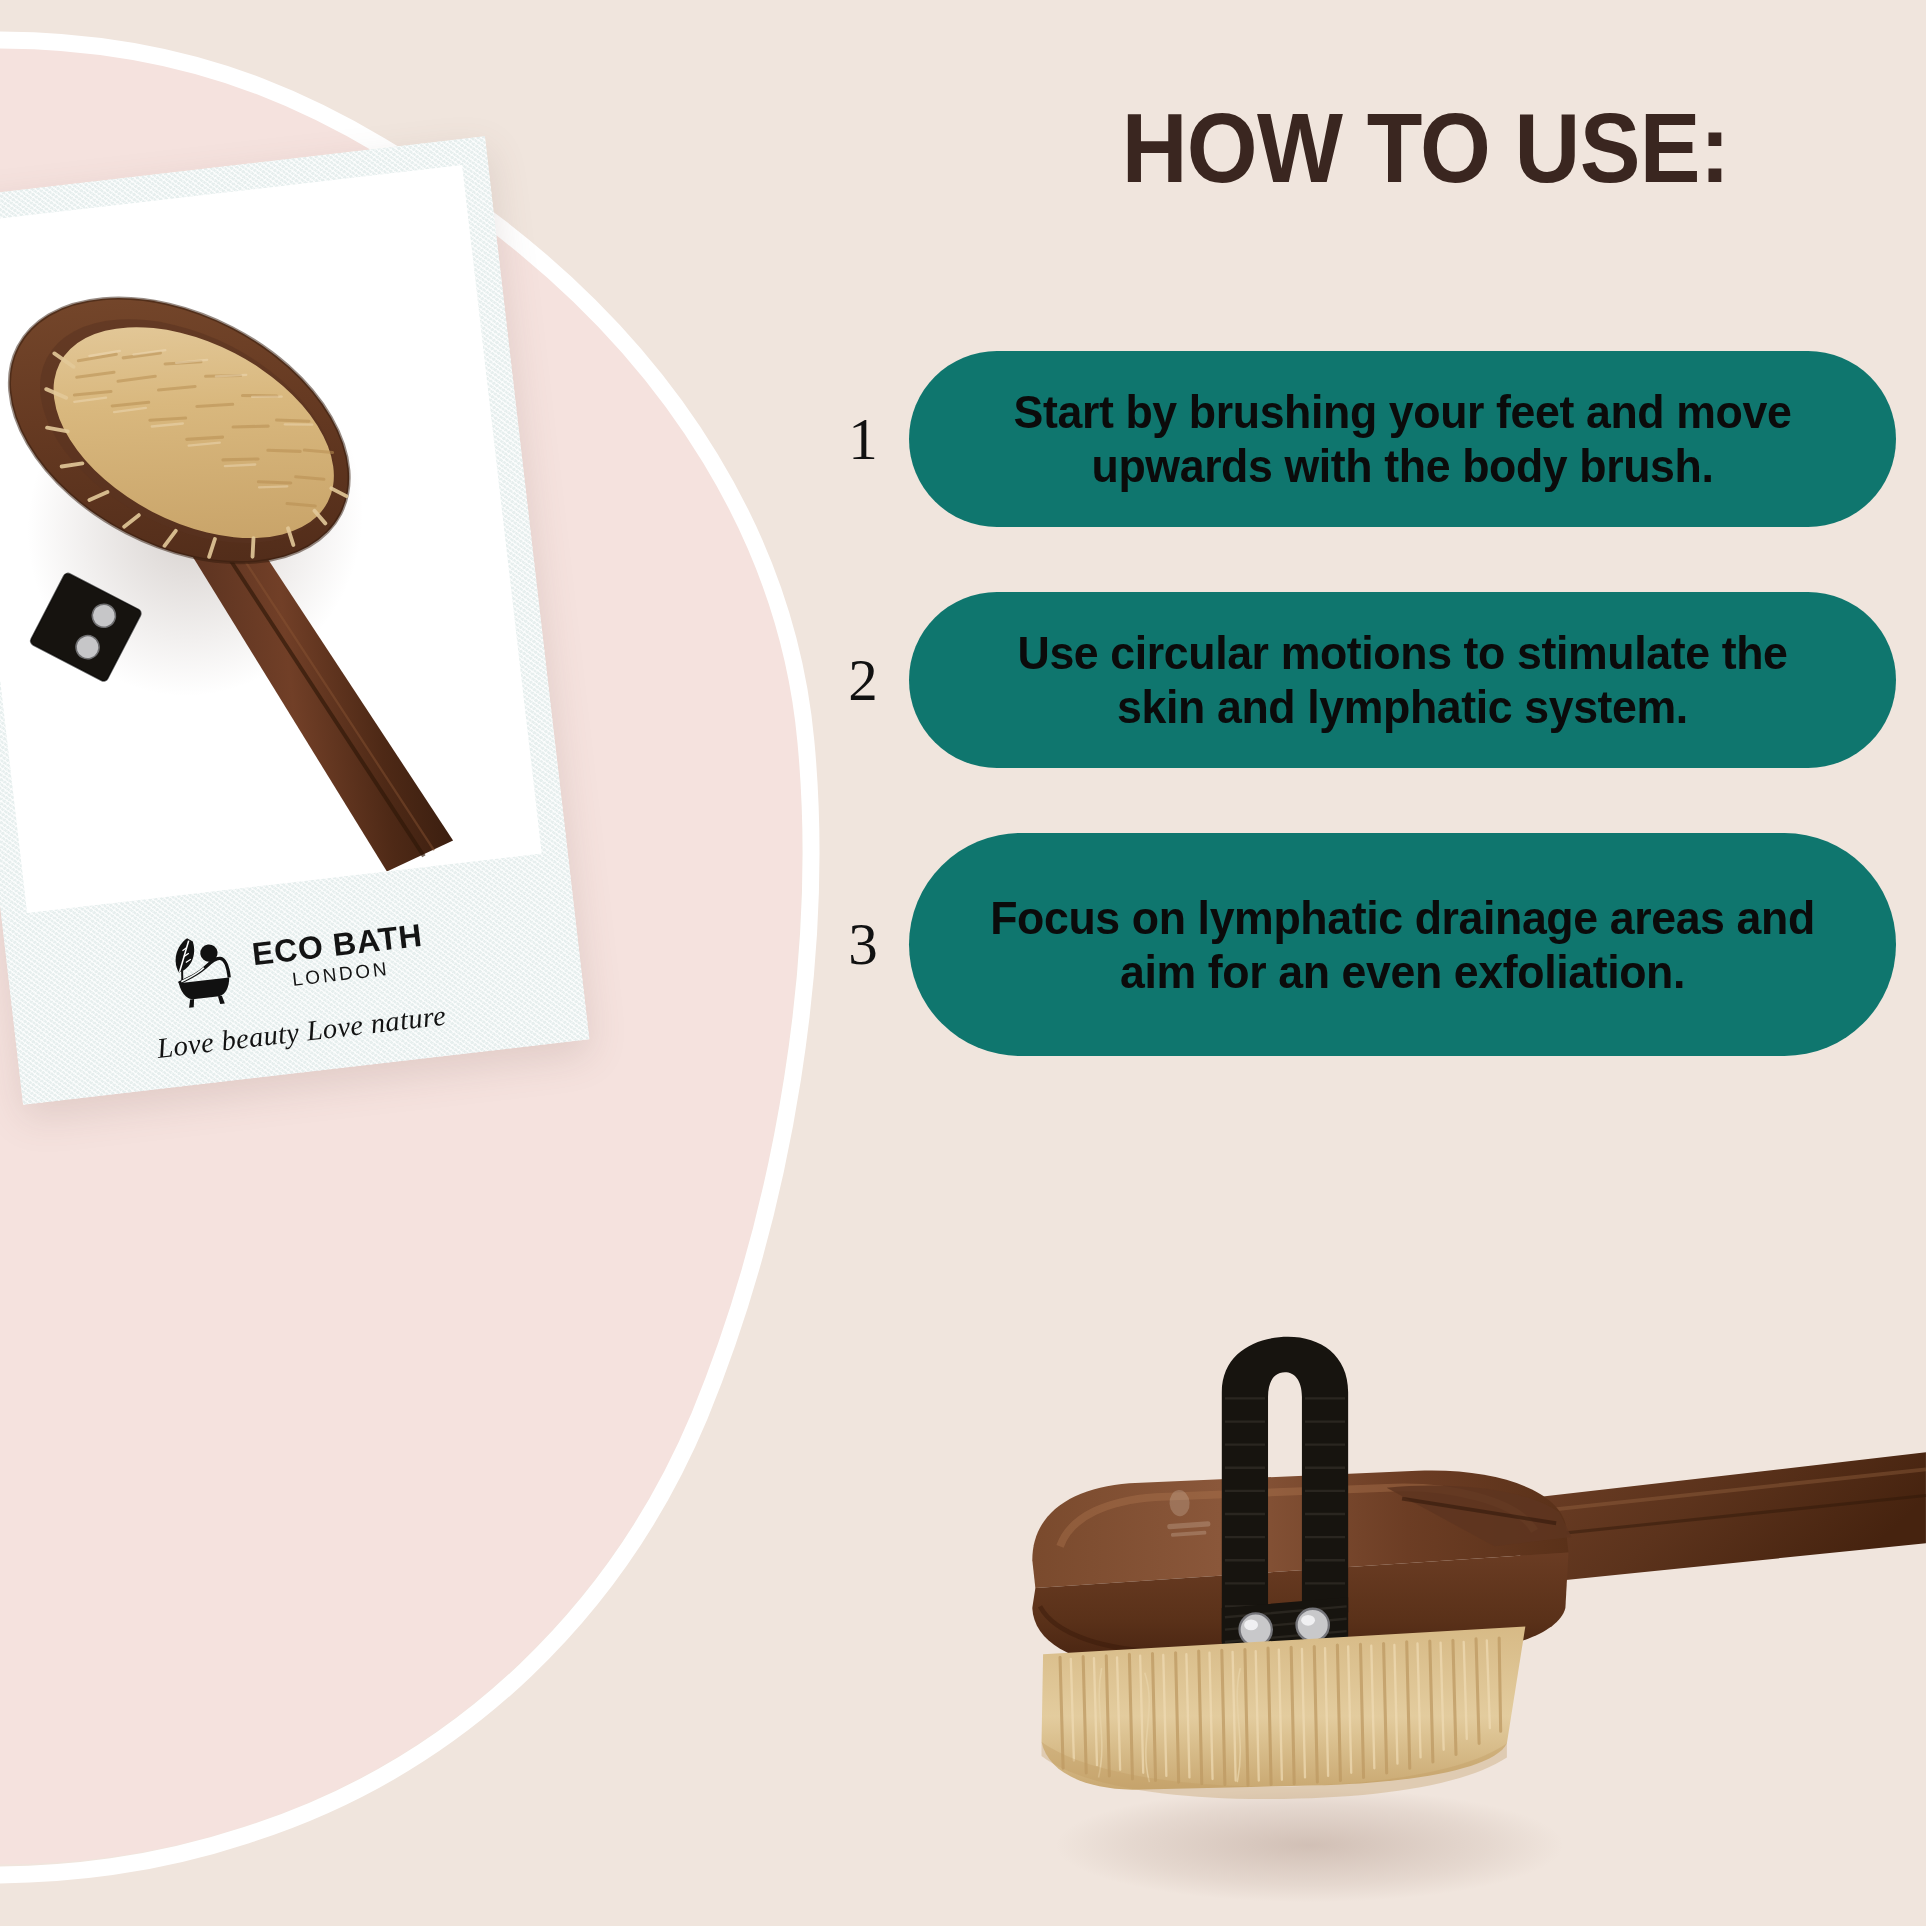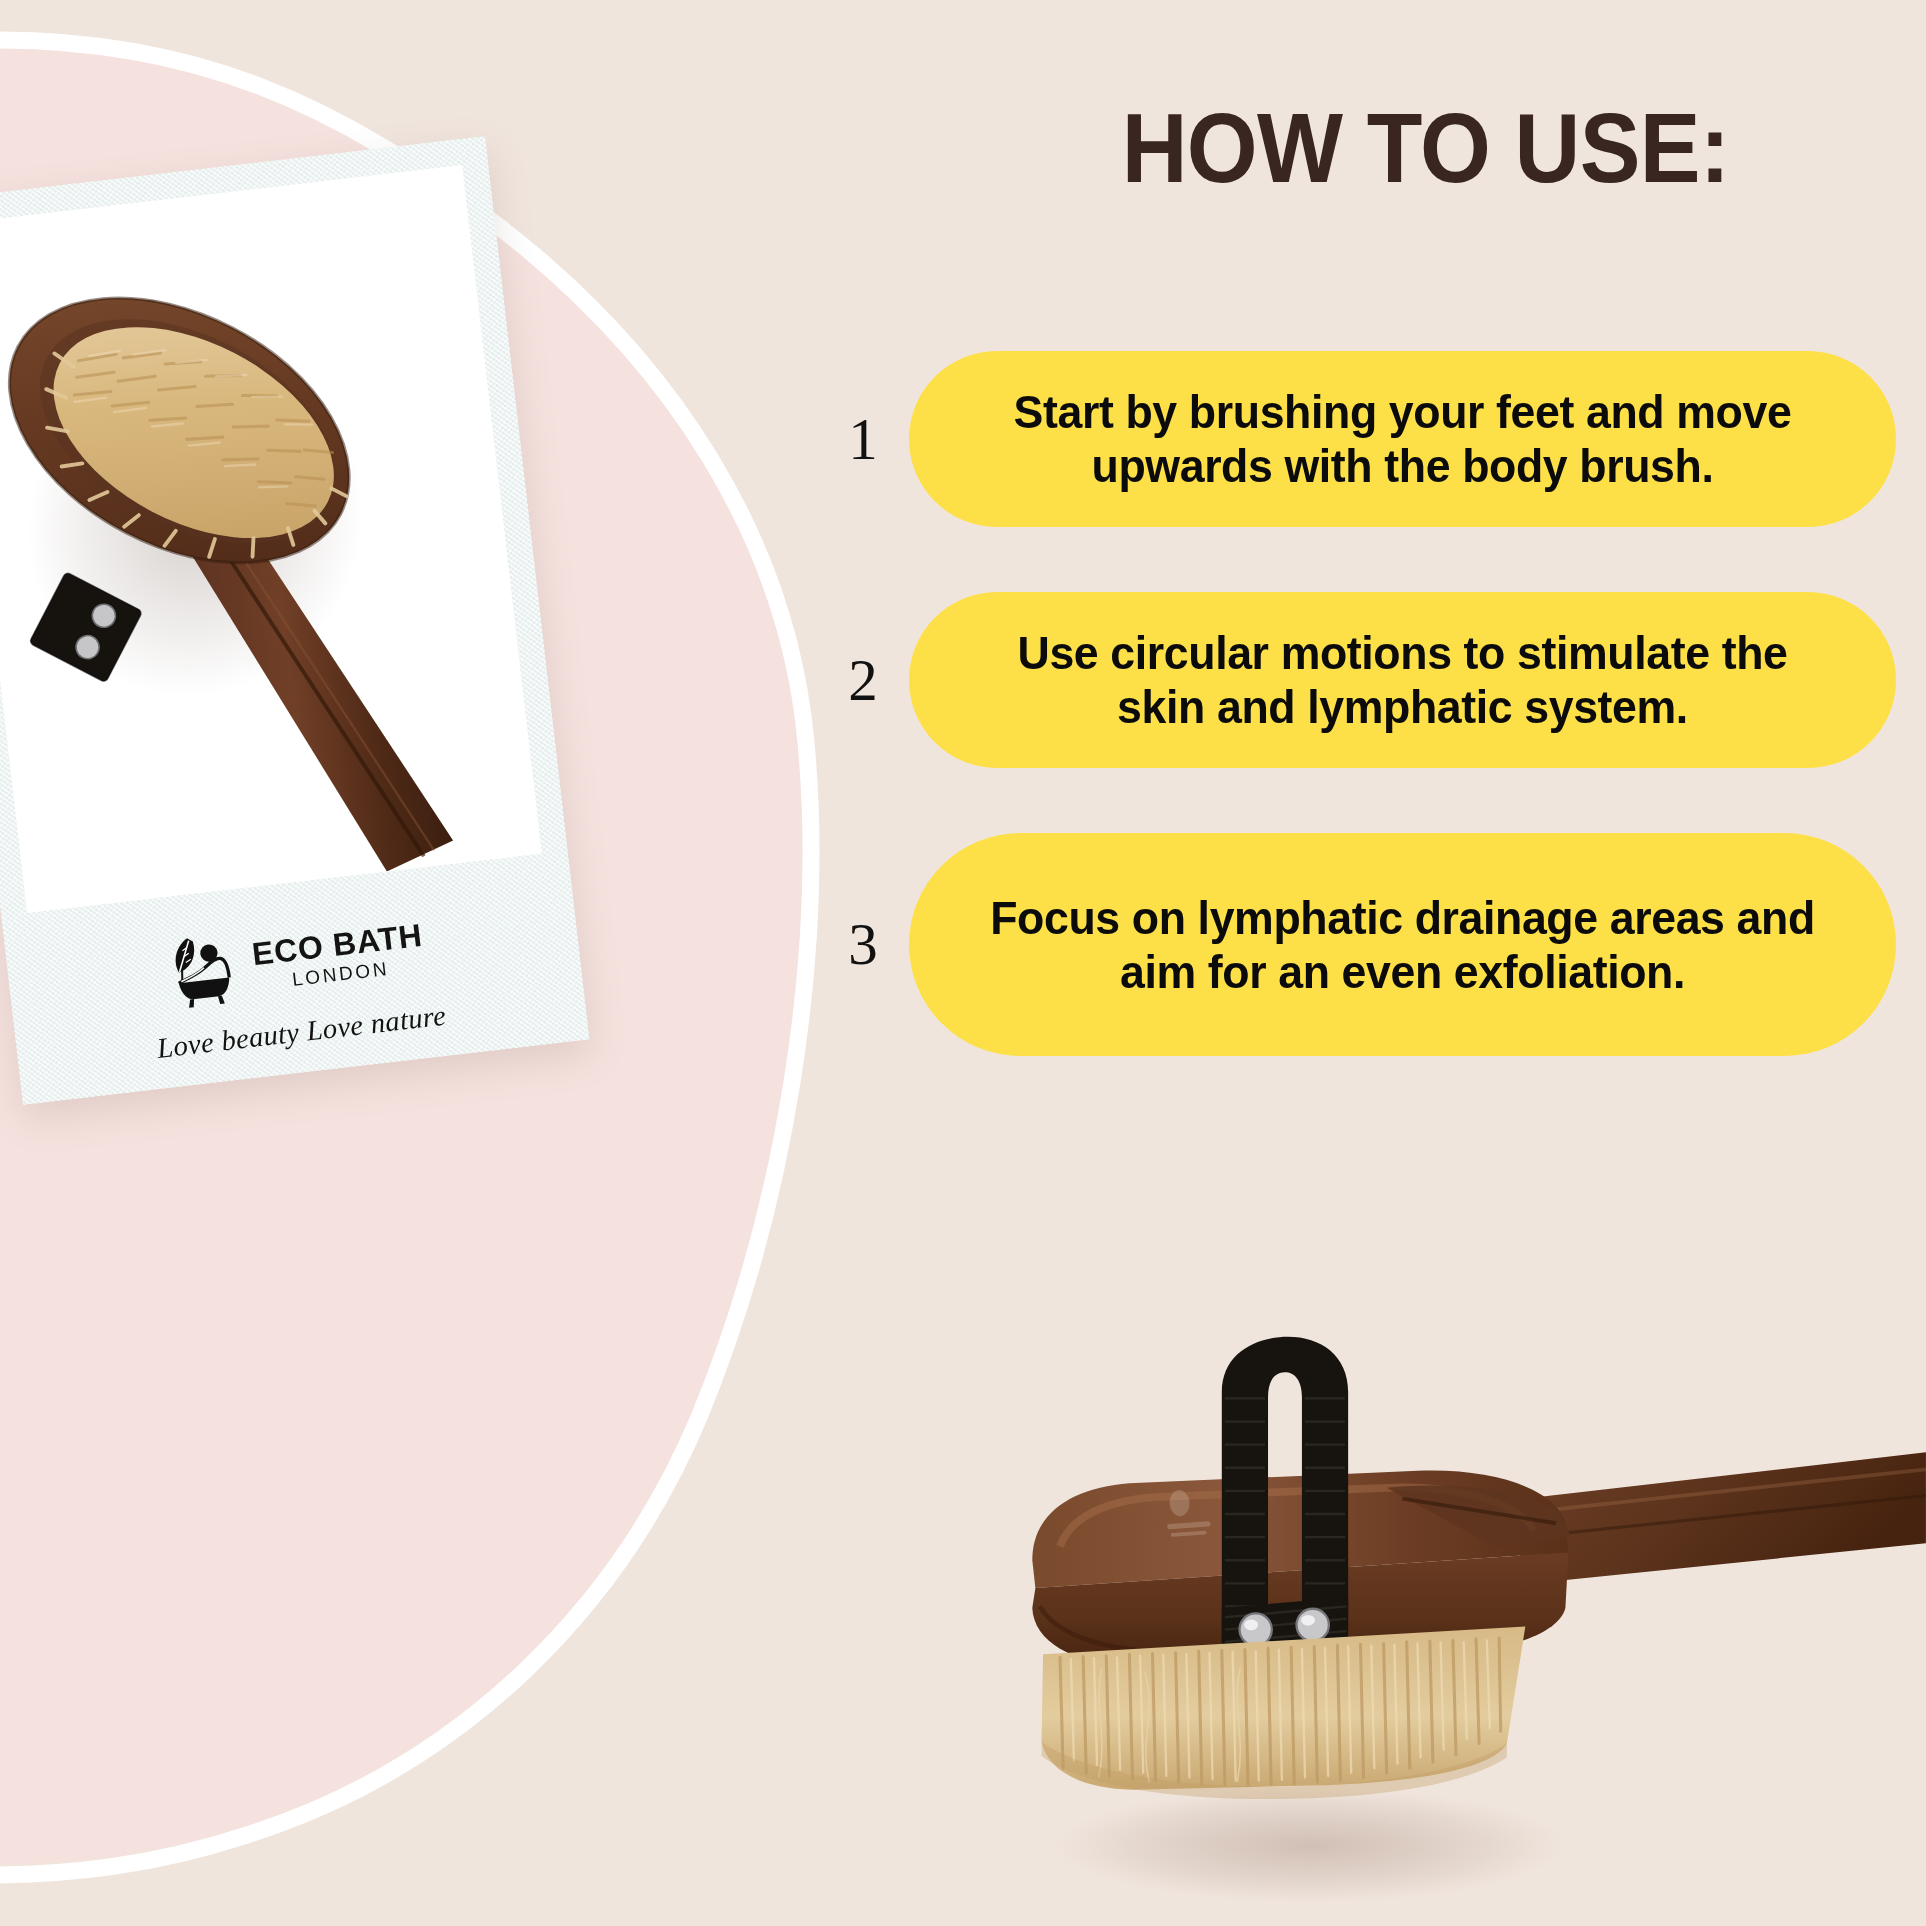--- a/index.html
+++ b/index.html
@@ -92,21 +92,21 @@
     width:92px; flex:0 0 92px;
     text-align:center;
     font-family:"Liberation Serif", serif;
     font-weight:normal;
     font-size:59px;
     color:#111111;
     line-height:1;
   }
   .step-card {
     flex:1;
-    background:#fde047;
+    background:#0f766e;
     border-radius:123px;
     min-height:177px;
     display:flex; align-items:center; justify-content:center;
     padding:32px 57px;
     text-align:center;
   }
   .step-card.c1{ min-height:176px; }
   .step-card.c2{ min-height:176px; }
   .step-card.c3{ min-height:223px; }
   .step-text {

